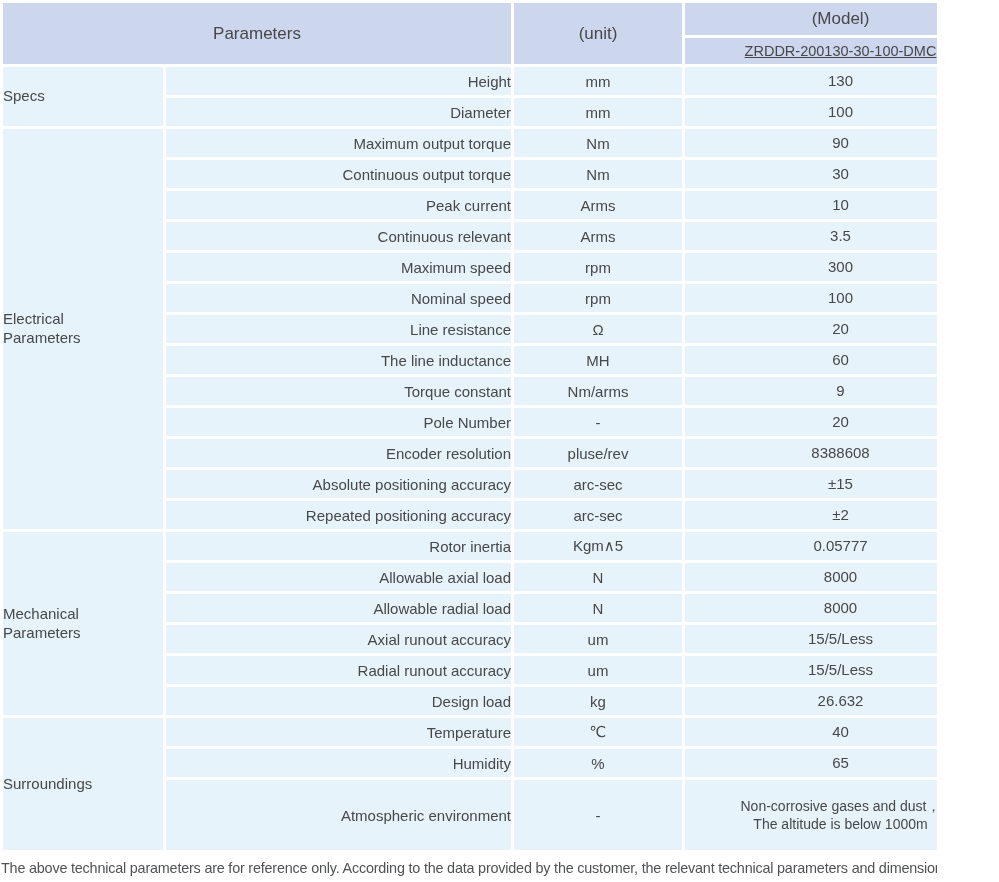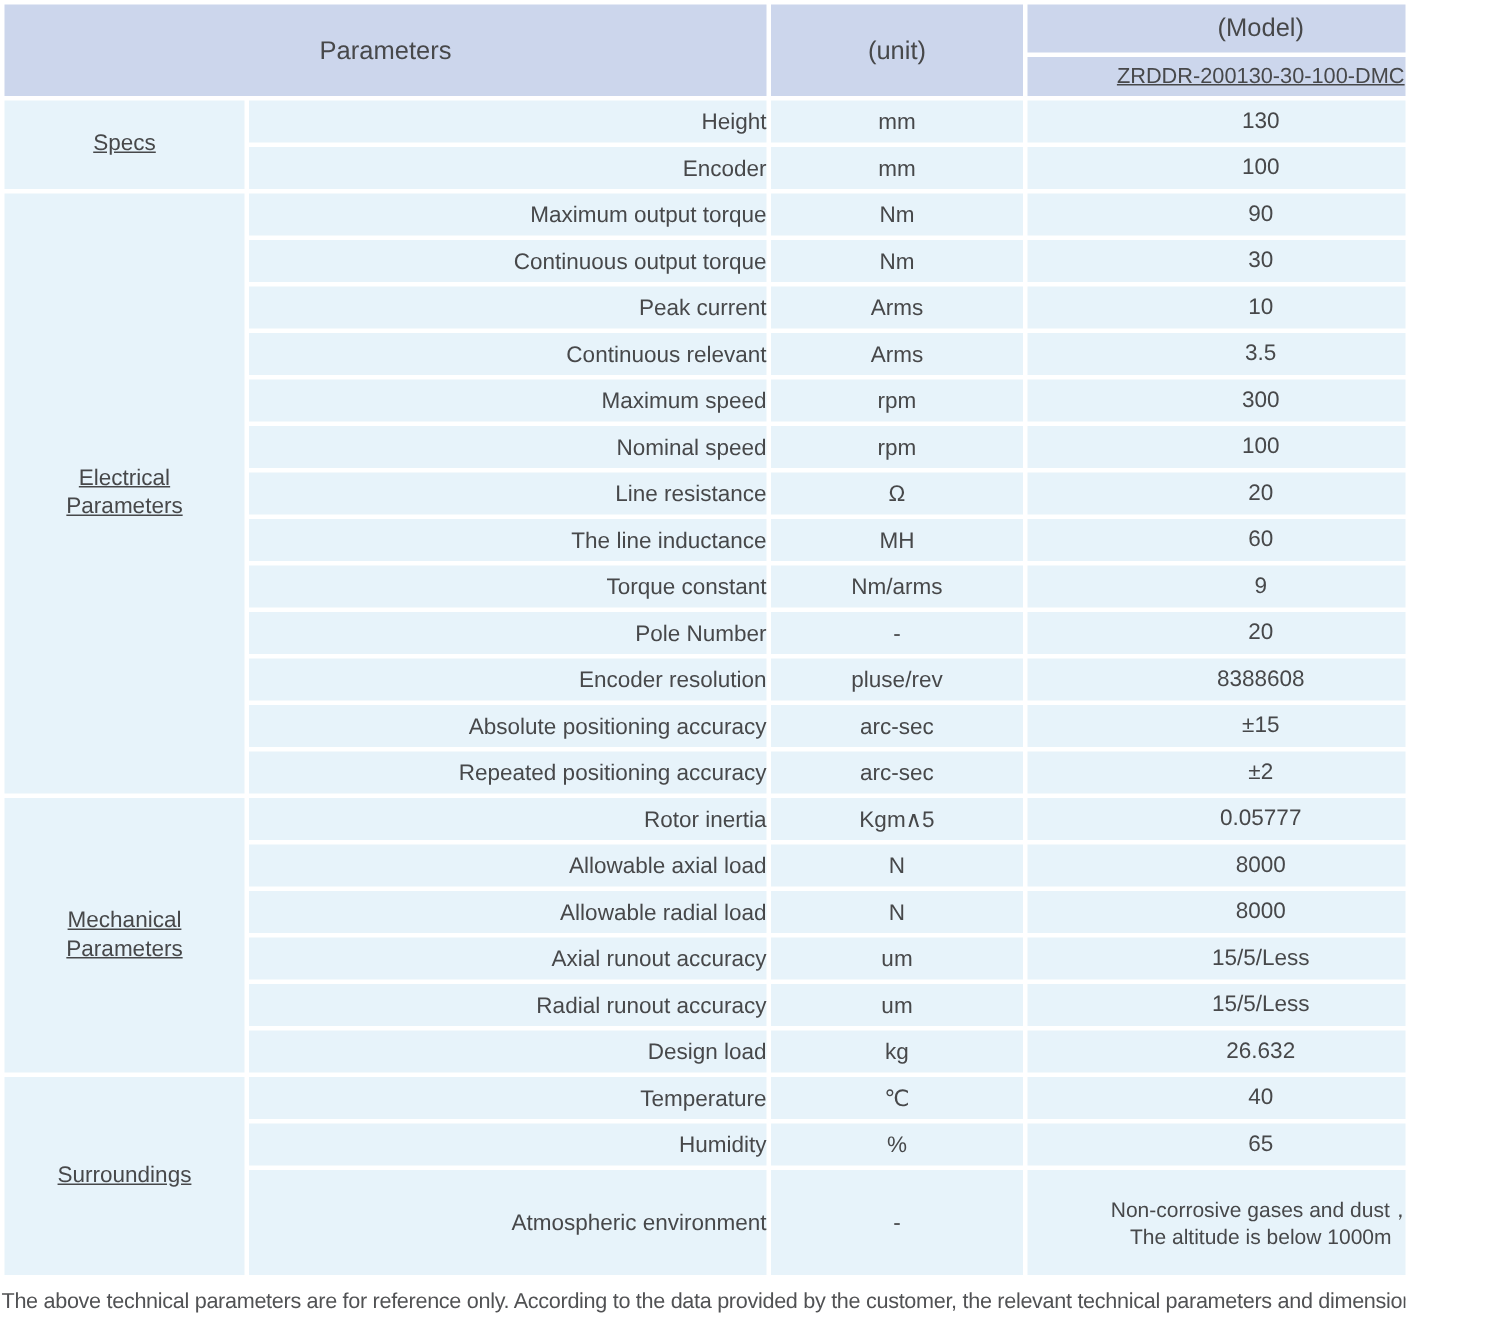--- a/index.html
+++ b/index.html
@@ -49,24 +49,23 @@
     text-decoration: underline;
   }
   
   tbody td {
     background: #e7f3fa;
     height: 28px;
     font-size: 15px;
     vertical-align: middle;
   }
   td.section-cell {
-    text-align: center;
+    text-align: left;
     white-space: pre-line;
     line-height: 1.25;
-    text-decoration: underline;
   }
   td.param-cell {
     text-align: right;
     padding-left: 28px;
   }
   td.unit-cell { text-align: center; }
   td.value-cell {
     text-align: center;
     white-space: pre-line;
     line-height: 1.3;
@@ -108,21 +107,21 @@
       </tr>
     </thead>
     <tbody id="tbody">
         <tr>
           <td class="section-cell" rowspan="2">Specs</td>
           <td class="param-cell">Height</td>
           <td class="unit-cell">mm</td>
           <td class="value-cell">130</td>
         </tr>
         <tr>
-          <td class="param-cell">Encoder</td>
+          <td class="param-cell">Diameter</td>
           <td class="unit-cell">mm</td>
           <td class="value-cell">100</td>
         </tr>
         <tr>
           <td class="section-cell" rowspan="13">Electrical
 Parameters</td>
           <td class="param-cell">Maximum output torque</td>
           <td class="unit-cell">Nm</td>
           <td class="value-cell">90</td>
         </tr>

